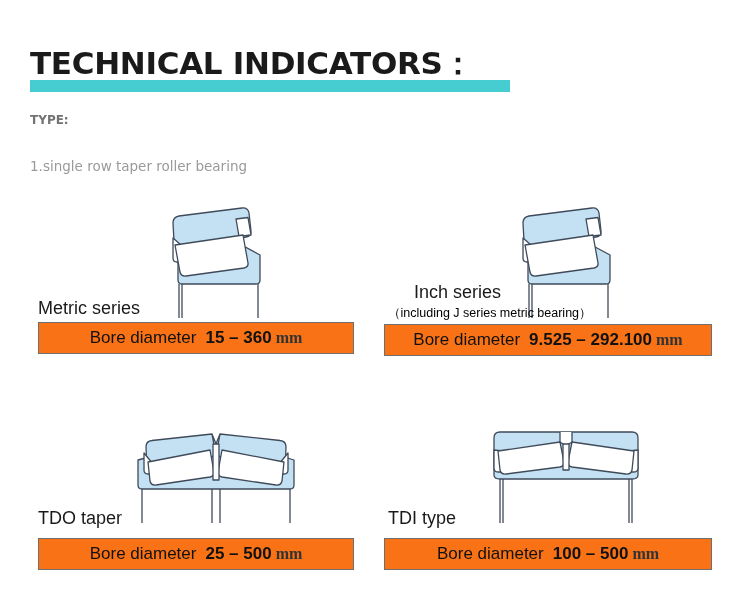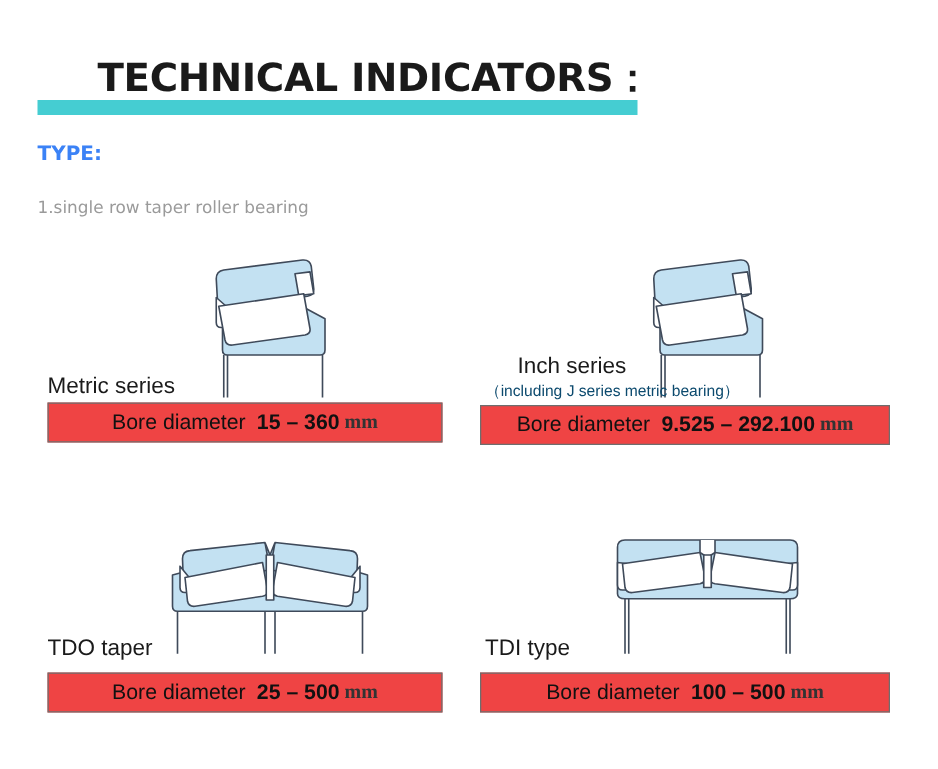--- a/index.html
+++ b/index.html
@@ -6,37 +6,37 @@
   body{
     width:750px;height:615px;
     background:#ffffff;
     font-family:"Liberation Sans",sans-serif;
     position:relative;
     overflow:hidden;
   }
   .page{position:absolute;inset:0;}
 
   
-  .title-wrap{position:absolute;left:30px;top:44px;width:500px;height:52px;margin-left:48px;}
+  .title-wrap{position:absolute;left:30px;top:44px;width:500px;height:52px;}
   .title{
     font-family:"DejaVu Sans",sans-serif;
     font-size:31px;font-weight:700;color:#1a1a1a;
     letter-spacing:-0.3px;
     line-height:38px;
     white-space:nowrap;
     position:relative;z-index:2;
   }
   .title-underline{
     position:absolute;left:30px;top:80px;width:480px;height:12px;
     background:#45cdd2;z-index:1;
   }
   .type-label{
     position:absolute;left:30px;top:113px;
     font-family:"DejaVu Sans",sans-serif;
-    font-size:16px;font-weight:700;color:#3b82f6;
+    font-size:12px;font-weight:700;color:#737373;
     letter-spacing:0px;
   }
 
   
   .section-heading{
     position:absolute;
     font-family:"DejaVu Sans",sans-serif;
     font-size:13.5px;color:#9a9a9a;font-weight:400;
     white-space:nowrap;
   }
@@ -46,28 +46,28 @@
   
   .series-name{
     position:absolute;
     font-family:"Liberation Sans",sans-serif;
     font-size:18px;color:#1a1a1a;font-weight:400;
     white-space:nowrap;
   }
   .series-sub{
     position:absolute;
     font-family:"Liberation Sans",sans-serif;
-    font-size:12.5px;color:#0c4a6e;font-weight:400;
+    font-size:12.5px;color:#000000;font-weight:400;
     white-space:nowrap;
   }
 
   
   .bore-box{
     position:absolute;
-    background:#ef4444;
+    background:#f97316;
     border:1.5px solid #6e6e6e;
     box-sizing:border-box;
     display:flex;align-items:center;justify-content:center;
     white-space:nowrap;
   }
   .bore-label{
     font-family:"Liberation Sans",sans-serif;
     font-size:17px;color:#111;font-weight:400;
   }
   .bore-range{

